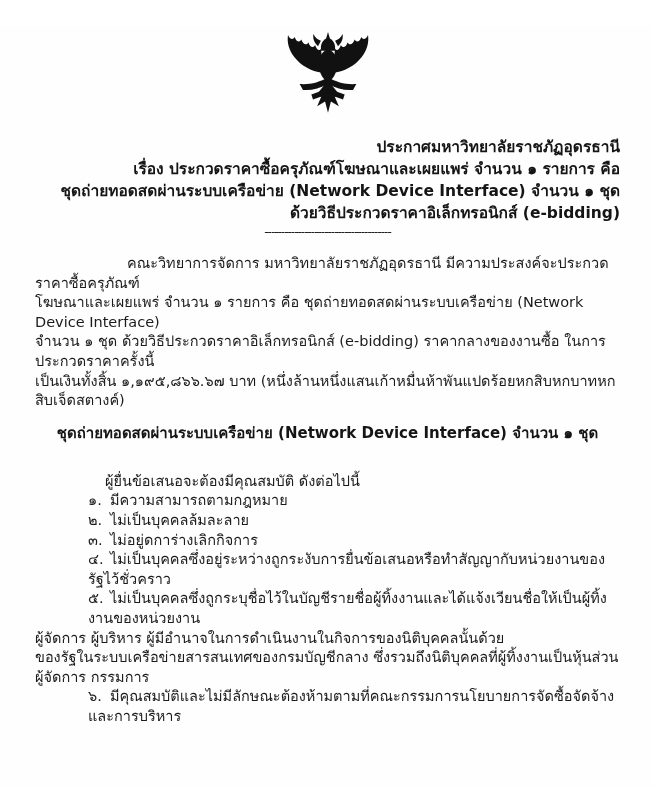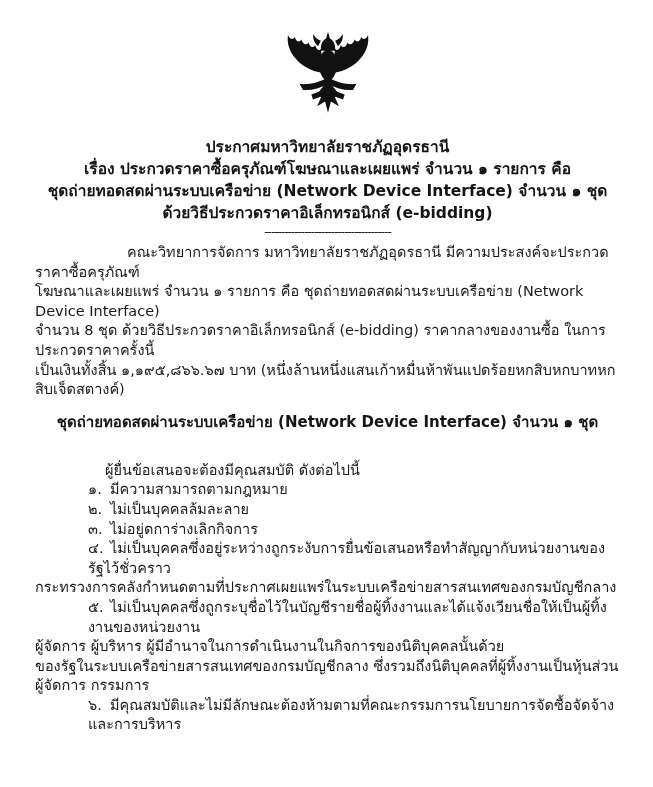--- a/index.html
+++ b/index.html
@@ -15,36 +15,36 @@
     padding: 0 33px 0 35px;
     background: #fefefe;
   }
   .emblem {
     width: 100px; height: 102px;
     margin: 26px auto 8px auto;
     display: block;
   }
   .emblem svg { width: 100%; height: 100%; display: block; }
   .title-block {
-    text-align: center;
+    text-align: right;
     font-weight: bold;
     font-size: 15.5px;
     line-height: 22px;
     color: #151515;
   }
   .separator {
     text-align: center;
     font-size: 12px;
     line-height: 14px;
     letter-spacing: -1px;
     color: #222;
     margin-top: 1px;
   }
   .body-text { font-size: 14.5px; line-height: 19.6px; color: #1b1b1b; }
-  .para { margin-top: 4px; }
+  .para { margin-top: 15px; }
   .para .first-line { text-indent: 92px; }
   .subheading {
     margin-top: 12px;
     text-align: center;
     font-weight: bold;
     font-size: 15px;
     line-height: 20px;
     color: #151515;
   }
   .qual-intro {
@@ -92,21 +92,21 @@
     <div>เรื่อง ประกวดราคาซื้อครุภัณฑ์โฆษณาและเผยแพร่ จำนวน ๑ รายการ คือ</div>
     <div>ชุดถ่ายทอดสดผ่านระบบเครือข่าย (Network Device Interface) จำนวน ๑ ชุด</div>
     <div>ด้วยวิธีประกวดราคาอิเล็กทรอนิกส์ (e-bidding)</div>
   </div>
 
   <div class="separator">--------------------------------------</div>
 
   <div class="body-text para">
     <div class="first-line">คณะวิทยาการจัดการ มหาวิทยาลัยราชภัฏอุดรธานี มีความประสงค์จะประกวดราคาซื้อครุภัณฑ์</div>
     <div>โฆษณาและเผยแพร่ จำนวน ๑ รายการ คือ ชุดถ่ายทอดสดผ่านระบบเครือข่าย (Network Device Interface)</div>
-    <div>จำนวน 8 ชุด ด้วยวิธีประกวดราคาอิเล็กทรอนิกส์ (e-bidding) ราคากลางของงานซื้อ ในการประกวดราคาครั้งนี้</div>
+    <div>จำนวน ๑ ชุด ด้วยวิธีประกวดราคาอิเล็กทรอนิกส์ (e-bidding) ราคากลางของงานซื้อ ในการประกวดราคาครั้งนี้</div>
     <div>เป็นเงินทั้งสิ้น ๑,๑๙๕,๘๖๖.๖๗ บาท (หนึ่งล้านหนึ่งแสนเก้าหมื่นห้าพันแปดร้อยหกสิบหกบาทหกสิบเจ็ดสตางค์)</div>
   </div>
 
   <div class="subheading">ชุดถ่ายทอดสดผ่านระบบเครือข่าย (Network Device Interface) จำนวน ๑ ชุด</div>
 
   <div class="body-text">
 
     <div class="qual-intro">ผู้ยื่นข้อเสนอจะต้องมีคุณสมบัติ ดังต่อไปนี้</div>
 
     <div>
@@ -116,21 +116,20 @@
     <div>
       <div class="item-first"><span class="num">๒.</span><span>ไม่เป็นบุคคลล้มละลาย</span></div>
     </div>
 
     <div>
       <div class="item-first"><span class="num">๓.</span><span>ไม่อยู่ดการ่างเลิกกิจการ</span></div>
     </div>
 
     <div>
       <div class="item-first"><span class="num">๔.</span><span>ไม่เป็นบุคคลซึ่งอยู่ระหว่างถูกระงับการยื่นข้อเสนอหรือทำสัญญากับหน่วยงานของรัฐไว้ชั่วคราว</span></div>
-      <div class="cont-line">กระทรวงการคลังกำหนดตามที่ประกาศเผยแพร่ในระบบเครือข่ายสารสนเทศของกรมบัญชีกลาง</div>
     </div>
 
     <div>
       <div class="item-first"><span class="num">๕.</span><span>ไม่เป็นบุคคลซึ่งถูกระบุชื่อไว้ในบัญชีรายชื่อผู้ทิ้งงานและได้แจ้งเวียนชื่อให้เป็นผู้ทิ้งงานของหน่วยงาน</span></div>
       <div class="cont-line">ผู้จัดการ ผู้บริหาร ผู้มีอำนาจในการดำเนินงานในกิจการของนิติบุคคลนั้นด้วย</div>
       <div class="cont-line">ของรัฐในระบบเครือข่ายสารสนเทศของกรมบัญชีกลาง ซึ่งรวมถึงนิติบุคคลที่ผู้ทิ้งงานเป็นหุ้นส่วนผู้จัดการ กรรมการ</div>
     </div>
 
     <div>
       <div class="item-first"><span class="num">๖.</span><span>มีคุณสมบัติและไม่มีลักษณะต้องห้ามตามที่คณะกรรมการนโยบายการจัดซื้อจัดจ้างและการบริหาร</span></div>

